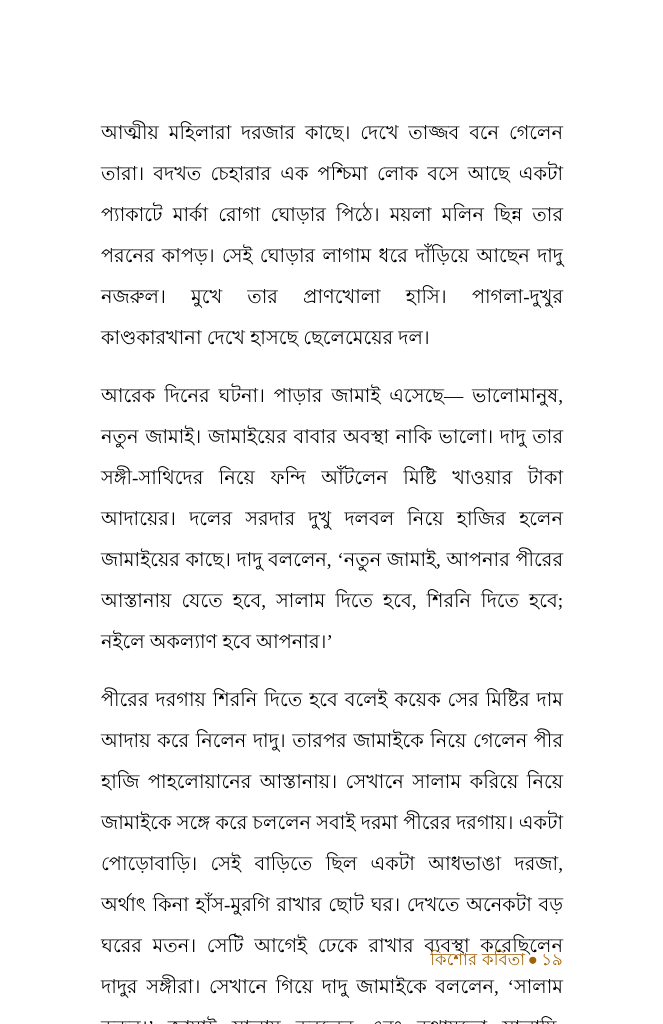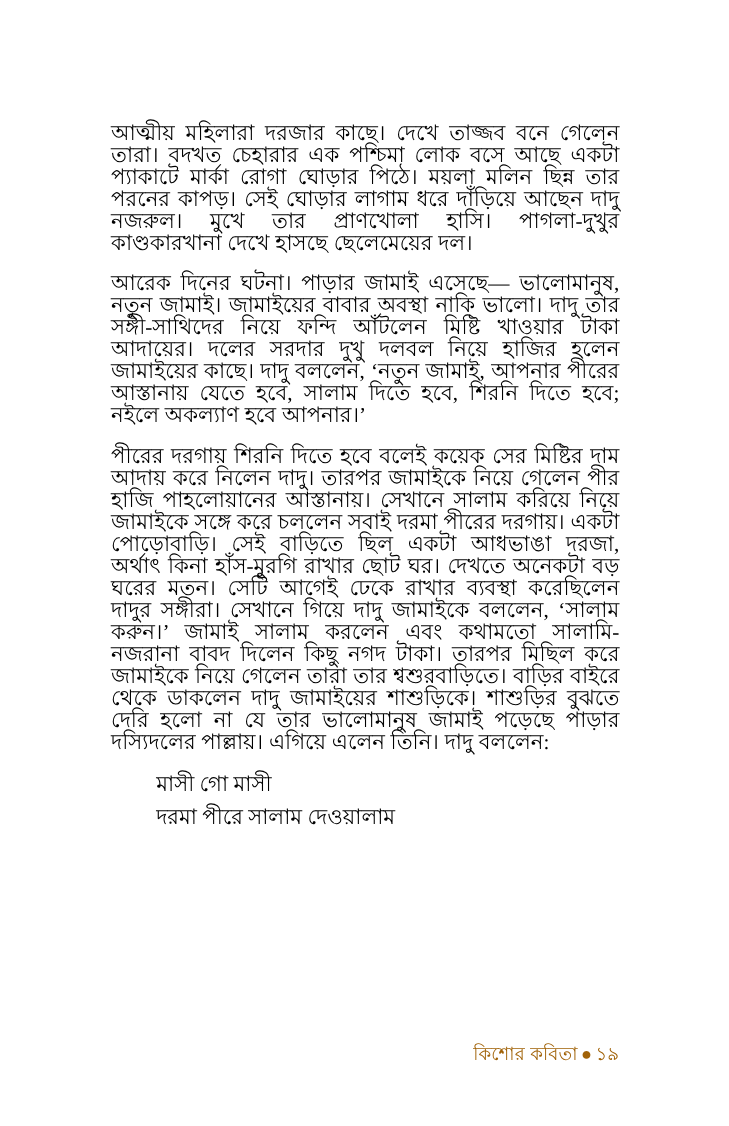--- a/index.html
+++ b/index.html
@@ -21,21 +21,21 @@
   .content {
     position: absolute;
     left: 101px;
     top: 112px;
     width: 462px;
   }
 
   .para {
     font-family: "Liberation Serif", "DejaVu Serif", serif;
     font-size: 19.3px;
-    line-height: 20px;
+    line-height: 41px;
     color: #000000;
     text-align: justify;
     text-justify: inter-word;
     margin: 0 0 17px 0;
     word-spacing: 0.02em;
     -webkit-font-smoothing: antialiased;
   }
 
   .para:last-of-type {
     margin-bottom: 0;

